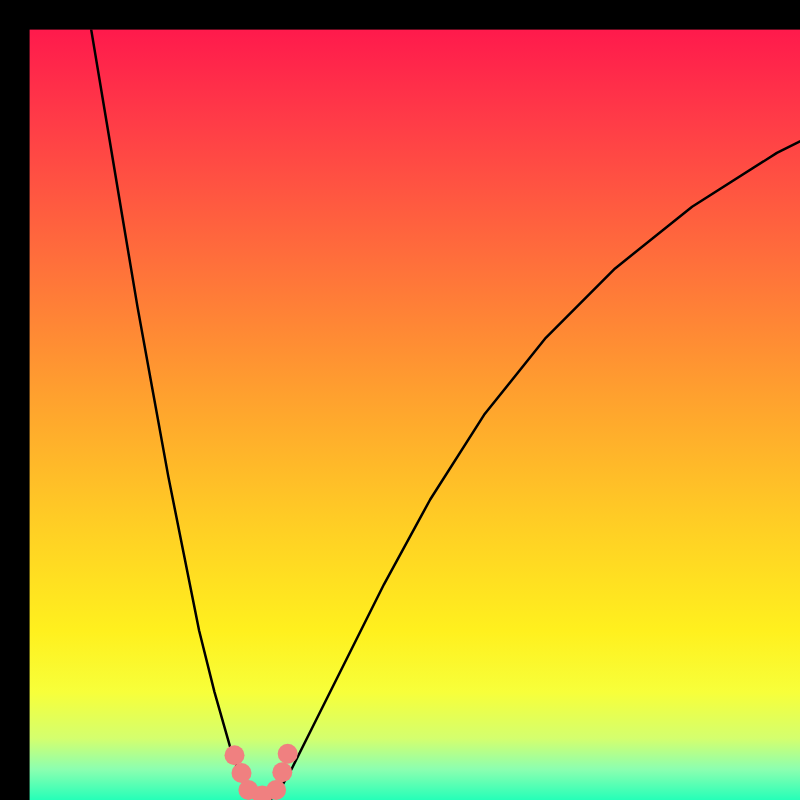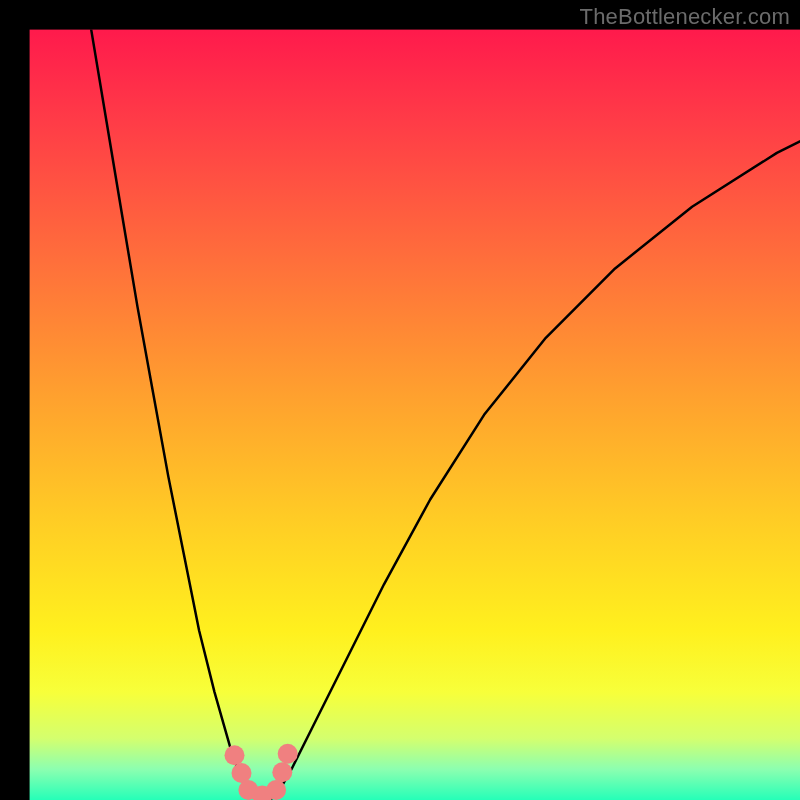--- a/index.html
+++ b/index.html
@@ -29,21 +29,20 @@
   svg {
     position: absolute;
     top: 0;
     left: 0;
   }
 </style>
 </head>
 <body>
 
 <div class="outer">
-  <div class="watermark">TheBottlenecker.com</div>
   <svg id="chart-svg" width="800" height="800" viewBox="0 0 800 800">
     <defs>
       <linearGradient id="bg-grad" x1="0" y1="0" x2="0" y2="1">
           <stop offset="0%" stop-color="#ff1a4c"></stop>
           <stop offset="12%" stop-color="#ff3c47"></stop>
           <stop offset="30%" stop-color="#ff6f3b"></stop>
           <stop offset="48%" stop-color="#ffa22e"></stop>
           <stop offset="65%" stop-color="#ffd024"></stop>
           <stop offset="78%" stop-color="#fff01e"></stop>
           <stop offset="86%" stop-color="#f7ff3a"></stop>

